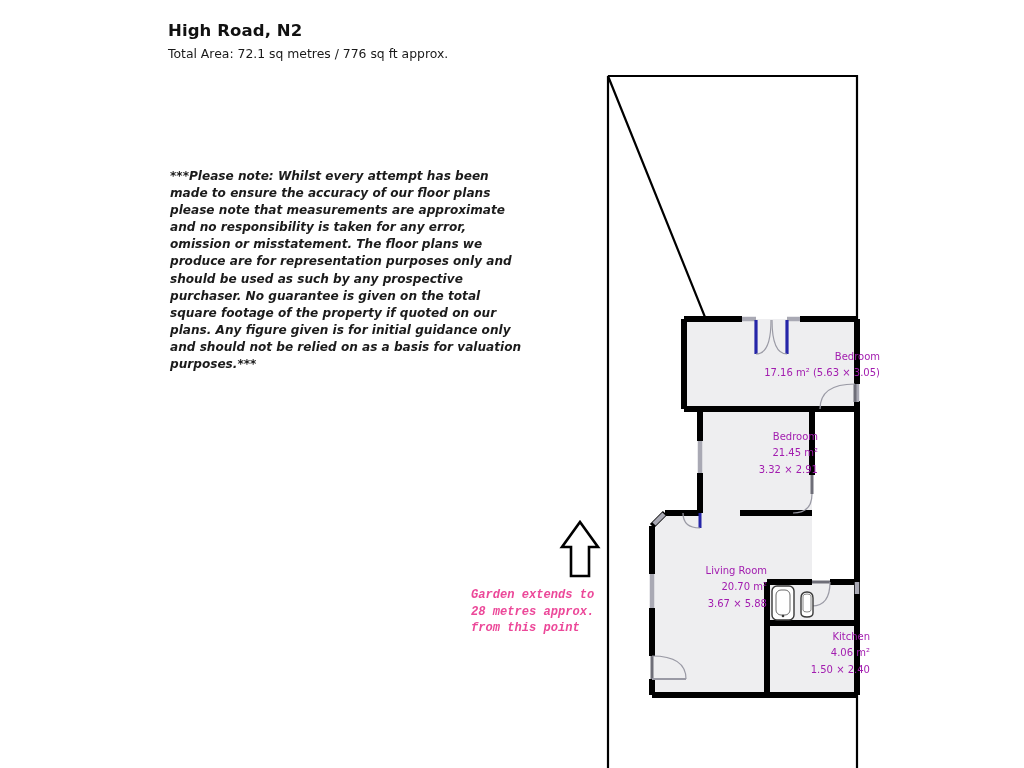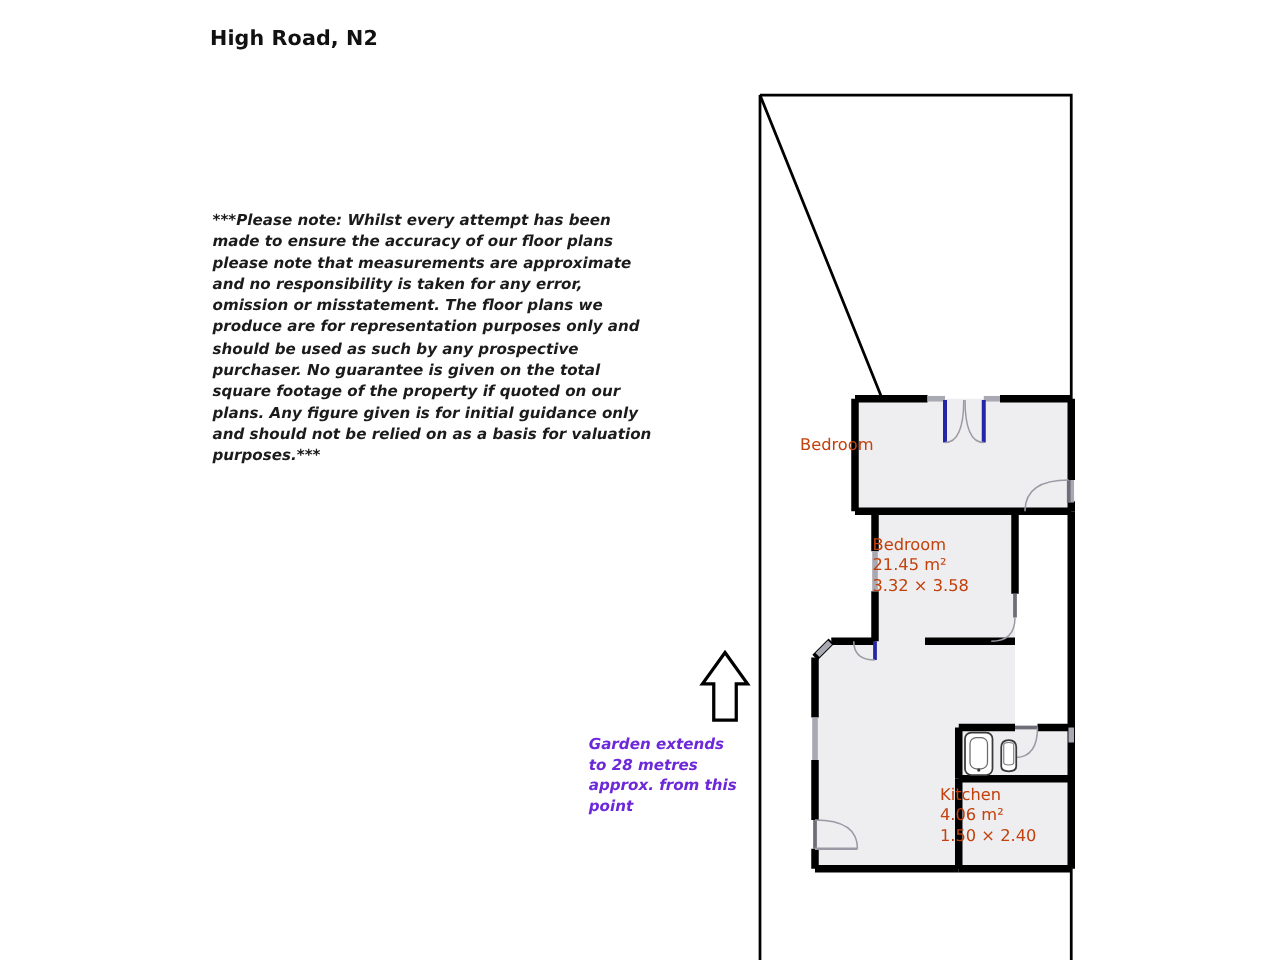--- a/index.html
+++ b/index.html
@@ -66,52 +66,54 @@
   
   .garden-note {
     position: absolute;
     left: 471px;
     top: 571px;
     width: 125px;
     font-style: italic;
     font-weight: 600;
     font-size: 12.1px;
     line-height: 16.6px;
-    color: #6d28d9;
+    color: #ec4899;
+    font-family: Liberation Mono, monospace;
   }
 
   
   #plan-svg {
     position: absolute;
     left: 0;
     top: 0;
     width: 1024px;
     height: 768px;
     pointer-events: none;
   }
 
   
   .room-label {
     position: absolute;
-    text-align: left;
-    font-size: 13px;
+    text-align: right;
+    font-size: 10px;
     line-height: 16.4px;
-    color: #c2410c;
+    color: #a21caf;
     white-space: nowrap;
   }
   .room-label .rl-name { display: block; }
   .room-label .rl-line { display: block; }
 </style>
 </head>
 <body>
 
 <div id="page">
 
   <div class="header-block">
     <div class="plan-title">High Road, N2</div>
+    <div class="plan-subtitle">Total Area: 72.1 sq metres / 776 sq ft approx.</div>
   </div>
 
   <div class="disclaimer">***Please note: Whilst every attempt has been made to ensure the accuracy of our floor plans please note that measurements are approximate and no responsibility is taken for any error, omission or misstatement. The floor plans we produce are for representation purposes only and should be used as such by any prospective purchaser. No guarantee is given on the total square footage of the property if quoted on our plans. Any figure given is for initial guidance only and should not be relied on as a basis for valuation purposes.***</div>
 
   <div class="garden-note">Garden extends to 28 metres approx. from this point</div>
 
   <svg id="plan-svg" viewBox="0 0 1024 768">
 
     <path d="M 608 60 L 857 60 L 857 306
              M 857 679 L 857 762 L 608 762 L 608 60 Z" fill="none" stroke="#000000" stroke-width="2.2" stroke-linejoin="miter"></path>
@@ -206,28 +208,34 @@
                Q 813 601 807 601 Q 801 601 801 597 Z" fill="#ffffff" stroke="#3a3a3a" stroke-width="1.4"></path>
       <path d="M 803 580 Q 803 578 807 578 Q 811 578 811 580 L 811 594
                Q 811 596 807 596 Q 803 596 803 594 Z" fill="#ffffff" stroke="#7a7a7a" stroke-width="0.9"></path>
     </g>
 
     <path d="M 580 506 L 598 531 L 589 531 L 589 560 L 571 560 L 571 531 L 562 531 Z" fill="#ffffff" stroke="#000000" stroke-width="2.6" stroke-linejoin="miter"></path>
   </svg>
 
   <div class="room-label" style="left:640px; top:333px; width:240px;">
     <span class="rl-name">Bedroom</span>
+    <span class="rl-line">17.16 m² (5.63 × 3.05)</span>
   </div>
 
   <div class="room-label" style="left:698px; top:413px; width:120px;">
     <span class="rl-name">Bedroom</span>
     <span class="rl-line">21.45 m²</span>
-    <span class="rl-line">3.32 × 3.58</span>
-  </div>
-
+    <span class="rl-line">3.32 × 2.91</span>
+  </div>
+
+  <div class="room-label" style="left:647px; top:547px; width:120px;">
+    <span class="rl-name">Living Room</span>
+    <span class="rl-line">20.70 m²</span>
+    <span class="rl-line">3.67 × 5.88</span>
+  </div>
 
   <div class="room-label" style="left:752px; top:613px; width:118px;">
     <span class="rl-name">Kitchen</span>
     <span class="rl-line">4.06 m²</span>
     <span class="rl-line">1.50 × 2.40</span>
   </div>
 
 </div>
 
 </body></html>

